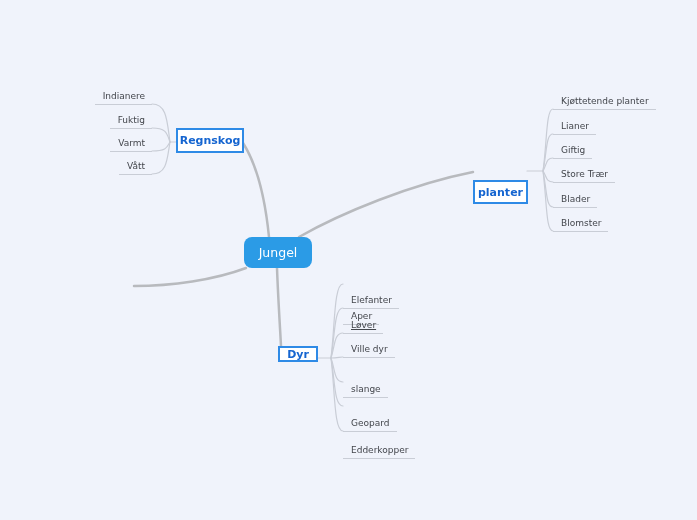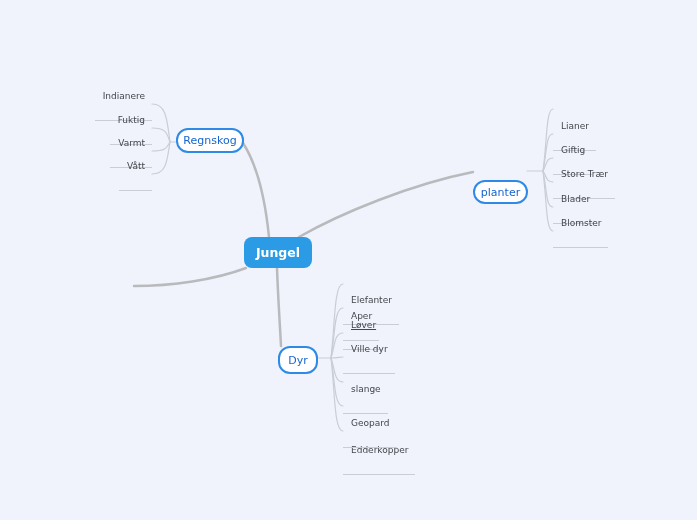--- a/index.html
+++ b/index.html
@@ -36,40 +36,40 @@
     box-sizing: border-box;
     white-space: nowrap;
     cursor: pointer;
   }
   .root-node {
     left: 244px; top: 237px; width: 68px; height: 31px;
     background: var(--root-fill, #2b9be6);
     color: var(--root-text, #ffffff);
     border-radius: 8px;
     font-size: 12.5px;
-    font-weight: bold;
+    font-weight: normal;
   }
   .branch-node {
     background: var(--branch-fill, #ffffff);
     border: 2px solid var(--branch-border, #2e8ae6);
-    border-radius: 12px;
+    border-radius: 0;
     color: var(--branch-text, #1565d0);
     font-size: 11px;
-    font-weight: normal;
+    font-weight: bold;
   }
   #node-regnskog { left: 176px; top: 128px; width: 68px; height: 25px; }
   #node-planter  { left: 473px; top: 160px; width: 55px; height: 24px; margin-top: 20px; }
   #node-skummelt { left:  62px; top: 274px; width: 72px; height: 24px; }
-  #node-dyr      { left: 278px; top: 346px; width: 40px; height: 28px; }
+  #node-dyr      { left: 278px; top: 346px; width: 40px; height: 16px; }
   .leaf {
     position: absolute;
     font-size: 9px;
     line-height: 12px;
     color: var(--leaf-text, #43464c);
-    padding: 0 7px 18px 8px;
+    padding: 0 7px 2px 8px;
     border-bottom: 1px solid var(--leaf-edge, #c9cdd6);
     white-space: nowrap;
     cursor: pointer;
   }
   
   .leaf.r { right: 545px; }
   #leaf-r0 { top:  90px; }
   #leaf-r1 { top: 114px; }
   #leaf-r2 { top: 137px; }
   #leaf-r3 { top: 160px; }
@@ -130,20 +130,21 @@
   <div class="node root-node">Jungel</div>
   <div class="node branch-node" id="node-regnskog">Regnskog</div>
   <div class="node branch-node" id="node-planter">planter</div>
   <div class="node branch-node" id="node-dyr">Dyr</div>
 
   <div class="leaf r" id="leaf-r0">Indianere</div>
   <div class="leaf r" id="leaf-r1">Fuktig</div>
   <div class="leaf r" id="leaf-r2">Varmt</div>
   <div class="leaf r" id="leaf-r3">Vått</div>
 
+  <div class="leaf p" id="leaf-p0">Kjøttetende planter</div>
   <div class="leaf p" id="leaf-p1">Lianer</div>
   <div class="leaf p" id="leaf-p2">Giftig</div>
   <div class="leaf p" id="leaf-p3">Store Trær</div>
   <div class="leaf p" id="leaf-p4">Blader</div>
   <div class="leaf p" id="leaf-p5">Blomster</div>
 
   <div class="leaf d" id="leaf-d0">Aper</div>
   <div class="leaf d" id="leaf-d1">Elefanter</div>
   <div class="leaf d" id="leaf-d2">Løver</div>
   <div class="leaf d" id="leaf-d3">Ville dyr</div>

